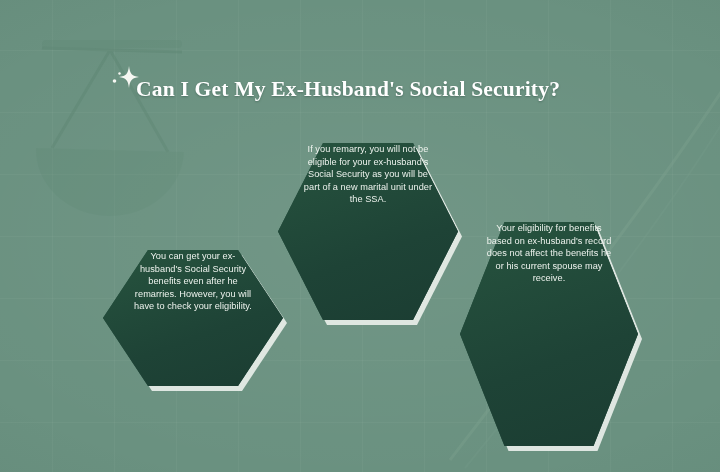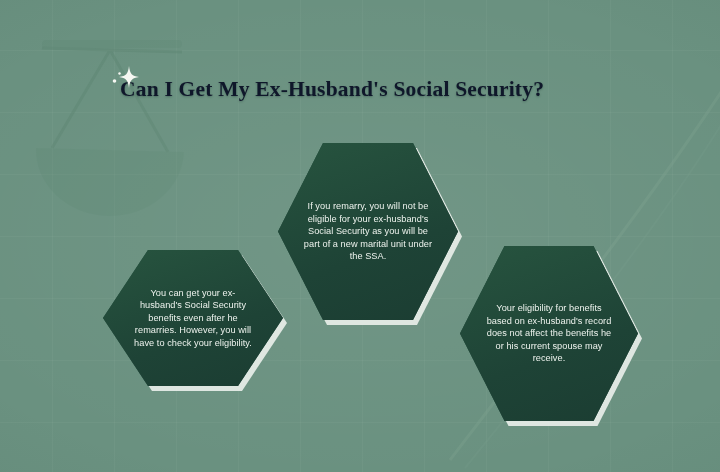--- a/index.html
+++ b/index.html
@@ -70,32 +70,32 @@
     left: 0px;
     top: -14px;
     width: 34px;
     height: 34px;
   }
   .page-title {
     font-family: "Liberation Serif", serif;
     font-weight: bold;
     font-size: 21.5px;
     line-height: 26px;
-    color: #0f172a;
+    color: #ffffff;
     letter-spacing: 0.2px;
     white-space: nowrap;
-    margin-left: 12px;
+    margin-left: 28px;
     text-shadow: 0 1px 2px rgba(25,55,45,0.35);
   }
 
   
   .hex {
     position: absolute;
     display: flex;
-    align-items: center;
+    align-items: flex-start;
     justify-content: center;
   }
   .hex-outline,
   .hex-body {
     position: absolute;
     inset: 0;
   }
   .hex-outline {
     background: #e8eee9;
     clip-path: polygon(25% 0%, 75% 0%, 100% 50%, 75% 100%, 25% 100%, 0% 50%);
@@ -129,23 +129,23 @@
   #hex-center {
     left: 278px;
     top: 143px;
     width: 180px;
     height: 177px;
   }
   #hex-center .hex-text { width: 133px; }
 
   #hex-right {
     left: 460px;
-    top: 246px;
+    top: 222px;
     width: 178px;
-    height: 175px;
+    height: 224px;
   }
   #hex-right .hex-text { width: 126px; }
 </style>
 </head>
 <body>
 
 <div id="infographic">
 
   <div class="bg-base"></div>
   <div class="bg-grid"></div>

